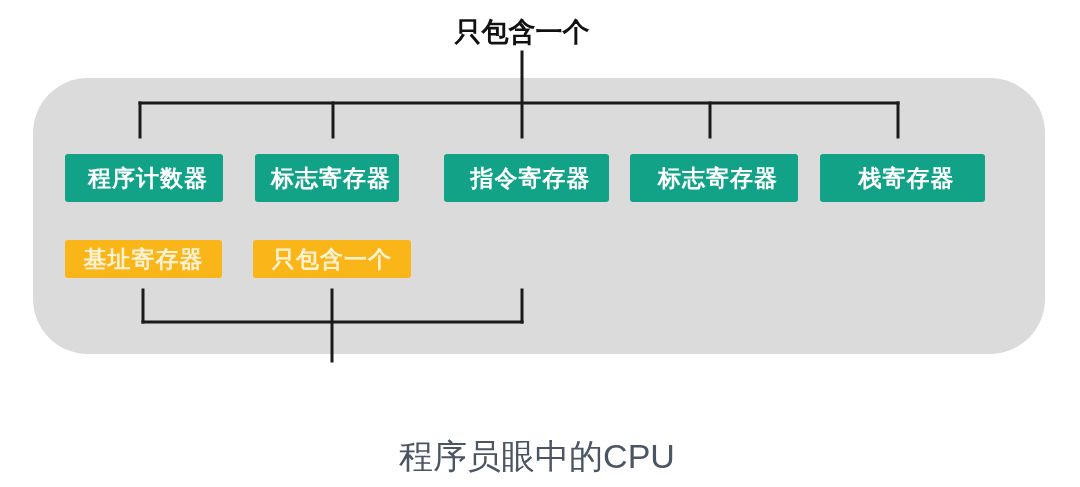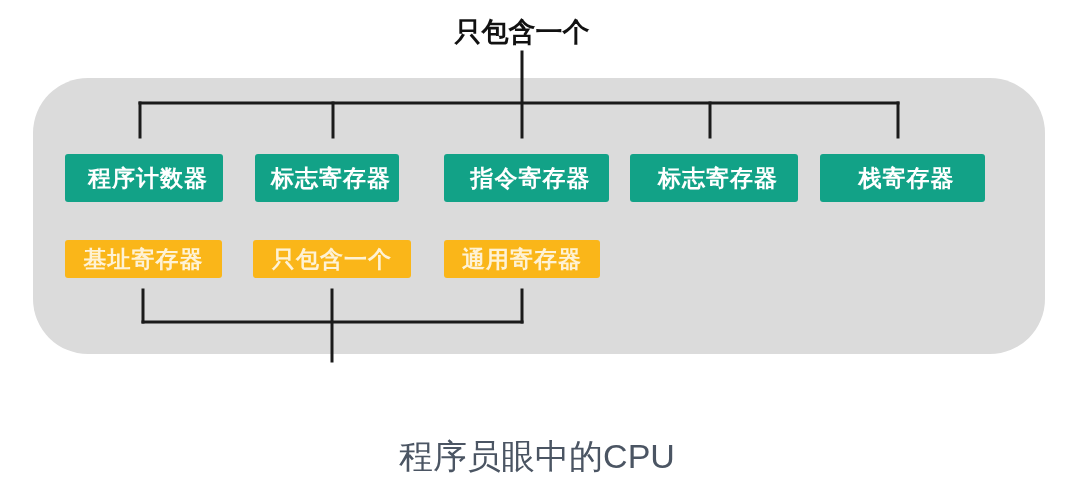--- a/index.html
+++ b/index.html
@@ -106,18 +106,17 @@
   <div class="flow-label top-label">只包含一个</div>
 
   <div class="reg-box single" style="left:65px;width:150px">程序计数器</div>
   <div class="reg-box single" style="left:255px;width:136px">标志寄存器</div>
   <div class="reg-box single" style="left:444px;width:157px">指令寄存器</div>
   <div class="reg-box single" style="left:630px;width:160px">标志寄存器</div>
   <div class="reg-box single" style="left:820px;width:157px">栈寄存器</div>
 
   <div class="reg-box multiple" style="left:65px;width:157px">基址寄存器</div>
   <div class="reg-box multiple" style="left:253px;width:158px">只包含一个</div>
-  <div class="reg-box multiple" style="left:444px;width:156px">通用寄存器</div>
 
 
   <div class="caption">程序员眼中的CPU</div>
 
 </div>
 
 </body></html>

